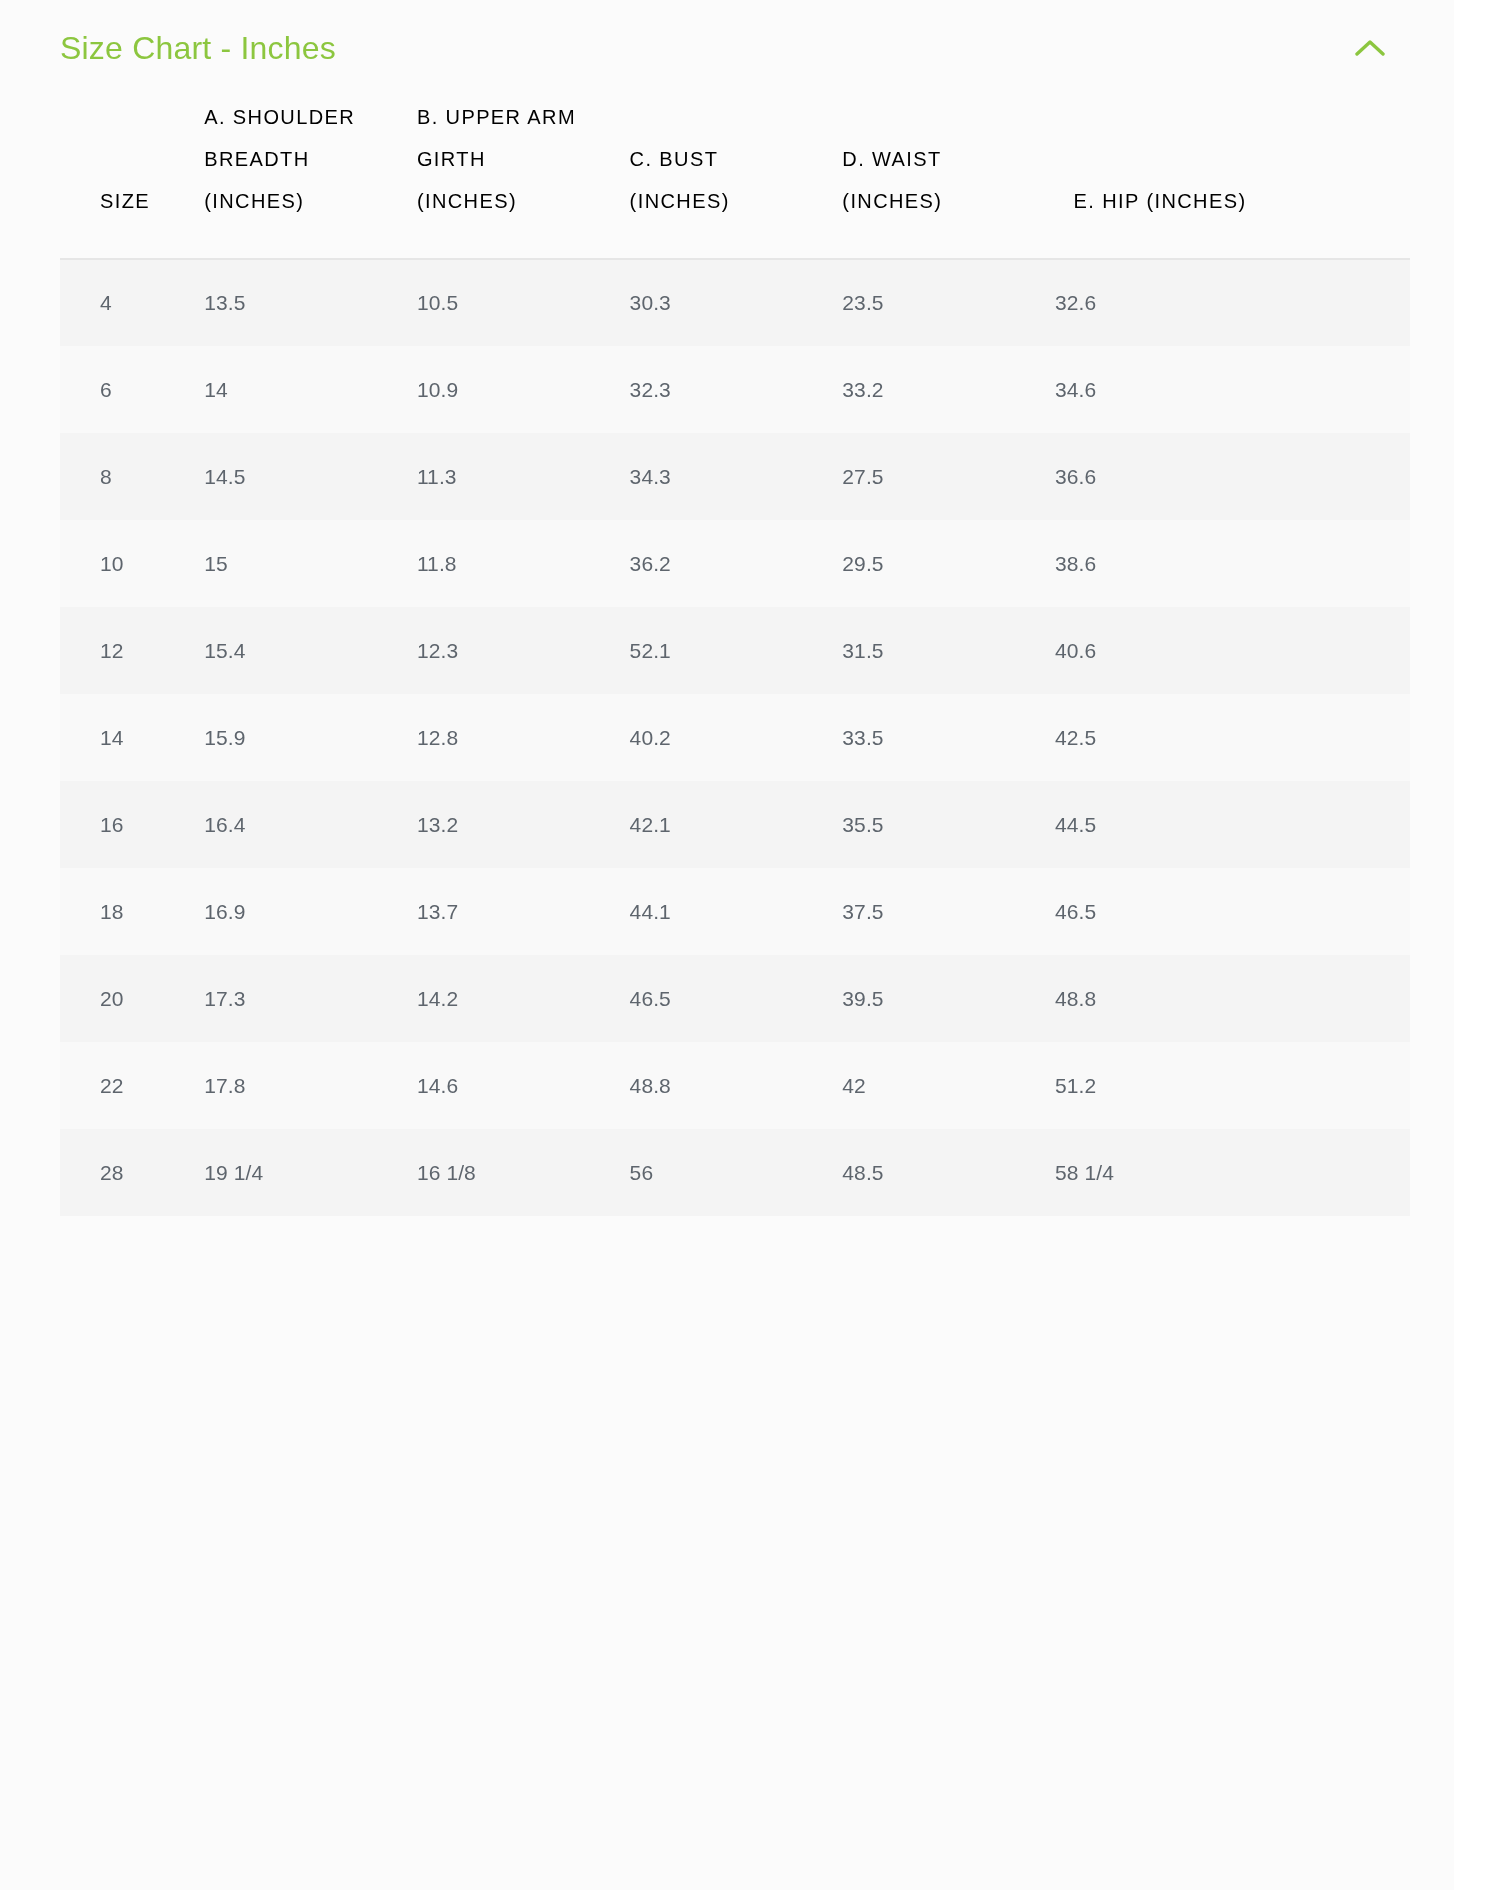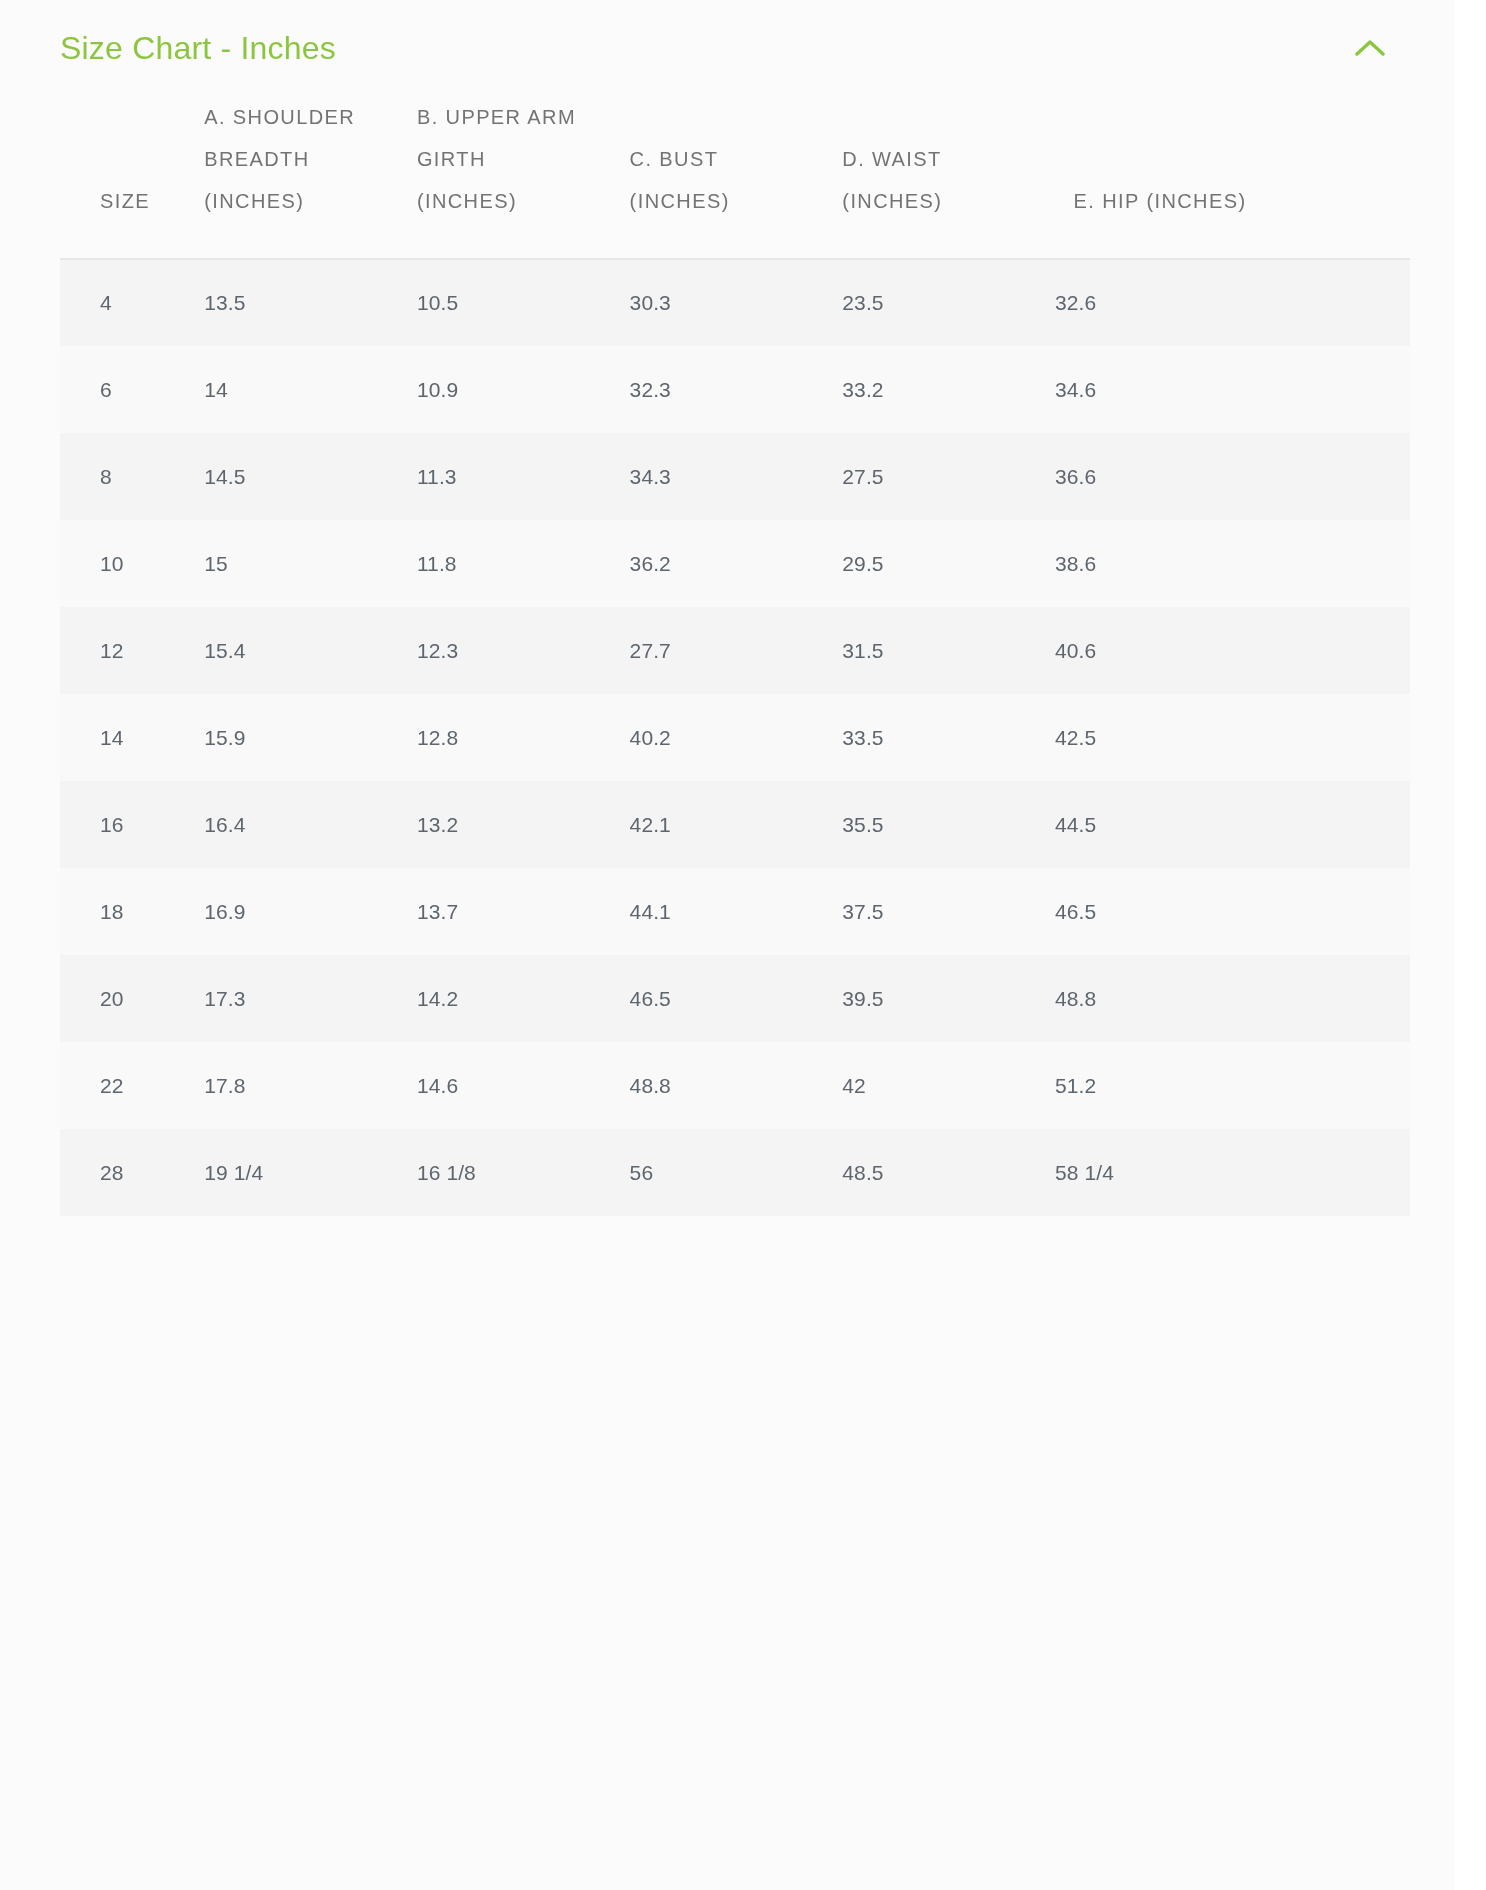--- a/index.html
+++ b/index.html
@@ -84,21 +84,21 @@
 
   table.size-table col.c-size  { width: 143px; }
   table.size-table col.c-col   { width: 211px; }
   table.size-table col.c-last  { width: 352px; }
 
   thead th {
     text-align: left;
     vertical-align: bottom;
     font-size: 20px;
     font-weight: 500;
-    color: #737373;
+    color: #000000;
     letter-spacing: 1.4px;
     line-height: 42px;
     padding: 0 20px 36px 0;
     text-transform: uppercase;
     background: #fbfbfb;
     word-spacing: normal;
   }
   thead th.th-size { padding-left: 40px; }
   thead th .hdr-inner { display: block; max-width: 165px; }
   thead th.th-last .hdr-inner { max-width: 210px; text-align: center; }
@@ -203,21 +203,21 @@
             <td>15</td>
             <td>11.8</td>
             <td>36.2</td>
             <td>29.5</td>
             <td>38.6</td>
           </tr>
           <tr>
             <td class="td-size">12</td>
             <td>15.4</td>
             <td>12.3</td>
-            <td>27.7</td>
+            <td>52.1</td>
             <td>31.5</td>
             <td>40.6</td>
           </tr>
           <tr>
             <td class="td-size">14</td>
             <td>15.9</td>
             <td>12.8</td>
             <td>40.2</td>
             <td>33.5</td>
             <td>42.5</td>

